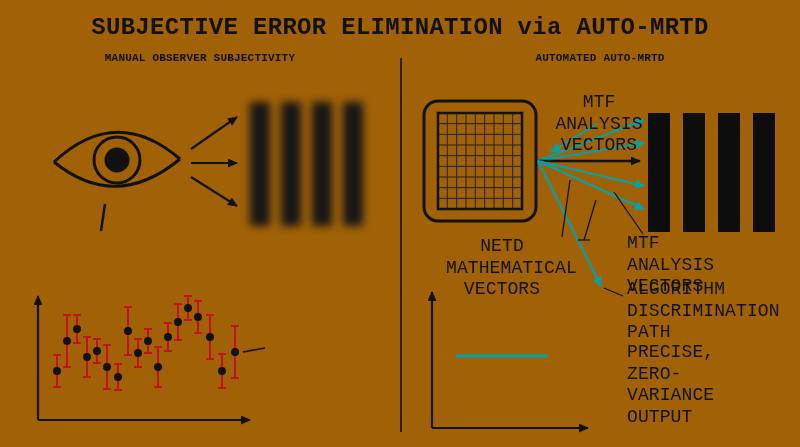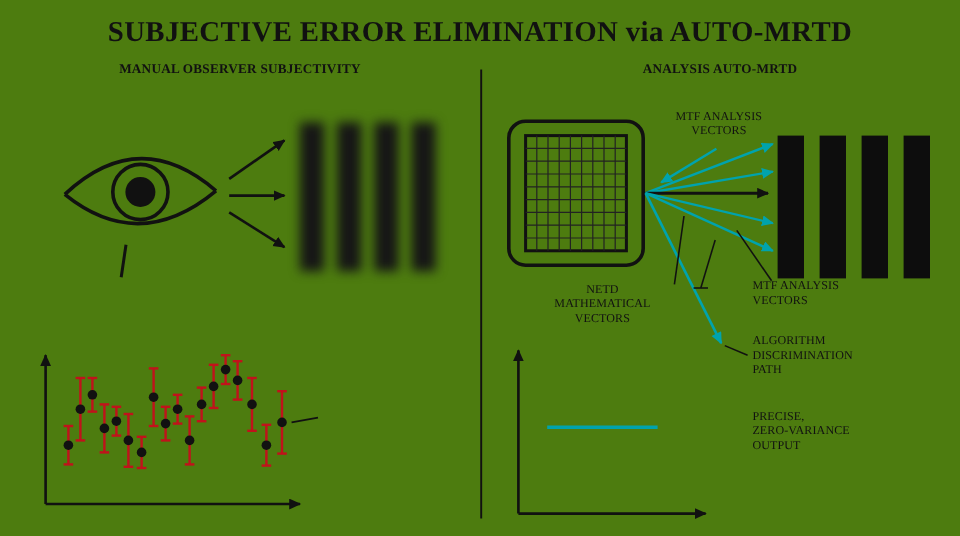--- a/index.html
+++ b/index.html
@@ -1,24 +1,24 @@
 <!DOCTYPE html>
 <html style="--teal: #00a3ad; --red: #c1121b; --ink: #111111;"><head>
 <meta charset="utf-8">
 <style>
   :root{ --teal:#00a3ad; --red:#c1121b; --ink:#111111; }
   html,body{margin:0;padding:0;background:#ffffff;}
   .canvas{
-    position:relative;width:800px;height:447px;background:#4d7c0f;
-    font-family:Liberation Serif, serif;color:var(--ink);overflow:hidden;
+    position:relative;width:800px;height:447px;background:#a16207;
+    font-family:Liberation Mono, monospace;color:var(--ink);overflow:hidden;
   }
   .abs{position:absolute;}
   .title{top:14px;left:0;width:800px;text-align:center;font-size:24px;font-weight:700;letter-spacing:.3px;}
   .heading{font-size:11px;font-weight:700;letter-spacing:.2px;}
-  .lbl{font-size:10px;line-height:1.2;white-space:pre-line;font-weight:400;letter-spacing:.1px;}
+  .lbl{font-size:18px;line-height:1.2;white-space:pre-line;font-weight:400;letter-spacing:.1px;}
   .center{text-align:center;}
   svg.overlay{position:absolute;left:0;top:0;width:800px;height:447px;}
   
   .ink{stroke:var(--ink);}
   .tl{stroke:var(--teal);}
   .err{stroke:var(--red);stroke-width:2;}
   .dot{fill:var(--ink);}
   .grid{stroke:#222;stroke-width:1;}
   .nofill{fill:none;}
   #ab path{fill:var(--ink);}
@@ -208,21 +208,21 @@
     <div class="bar"></div>
     <div class="bar"></div>
     <div class="bar"></div>
     <div class="bar"></div>
   </div>
 
   <div class="abs title">SUBJECTIVE ERROR ELIMINATION via AUTO-MRTD</div>
 
   <div class="abs heading center" style="left:20px;top:52px;width:360px;">MANUAL OBSERVER SUBJECTIVITY</div>
 
-  <div class="abs heading center" style="left:420px;top:52px;width:360px;">ANALYSIS AUTO-MRTD</div>
+  <div class="abs heading center" style="left:420px;top:52px;width:360px;">AUTOMATED AUTO-MRTD</div>
 
 
   <div class="abs lbl center" style="left:543px;top:92px;width:112px;">MTF ANALYSIS
 VECTORS</div>
 
   <div class="abs lbl center" style="left:446px;top:236px;width:112px;text-align:center;">NETD
 MATHEMATICAL
 VECTORS</div>
 
   <div class="abs lbl" style="left:627px;top:233px;width:110px;">MTF ANALYSIS

